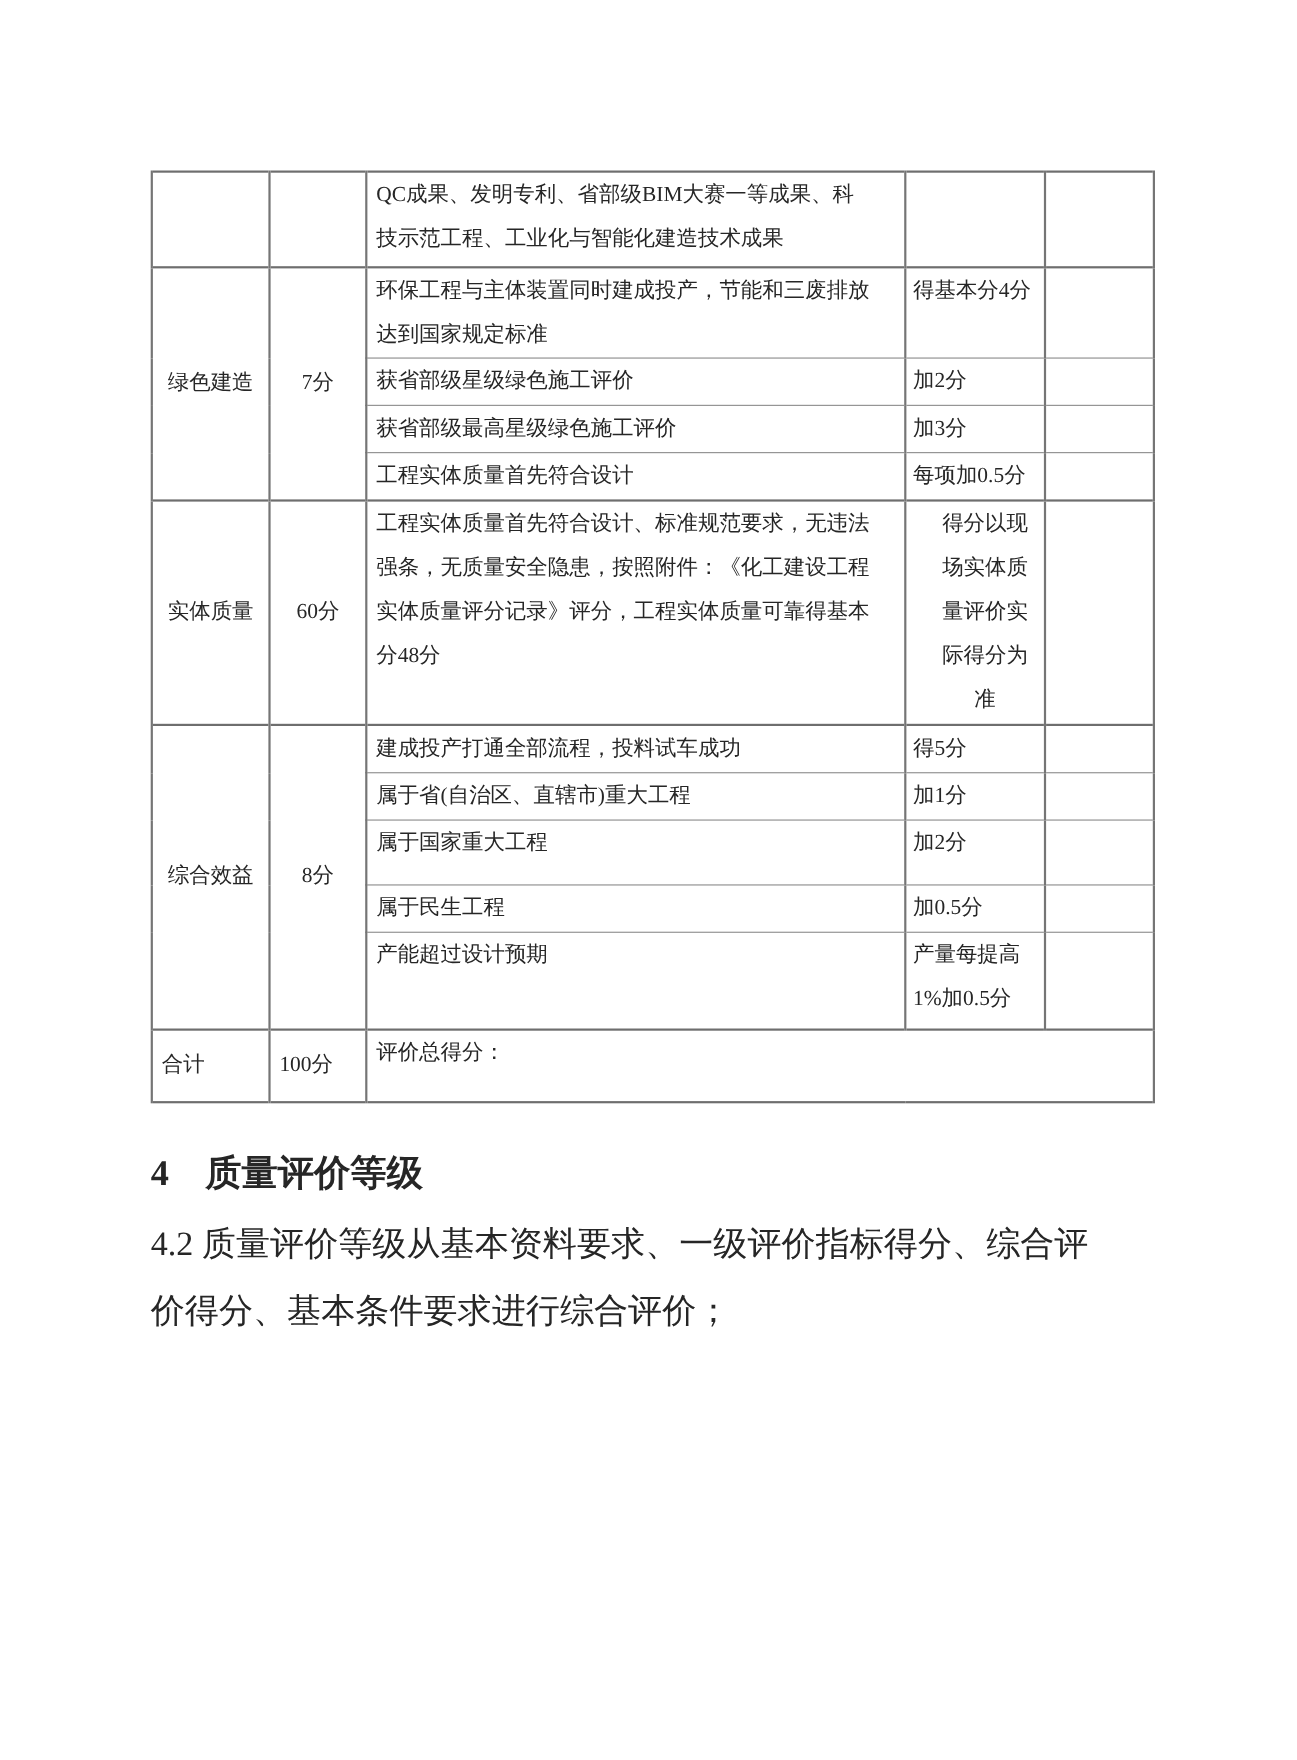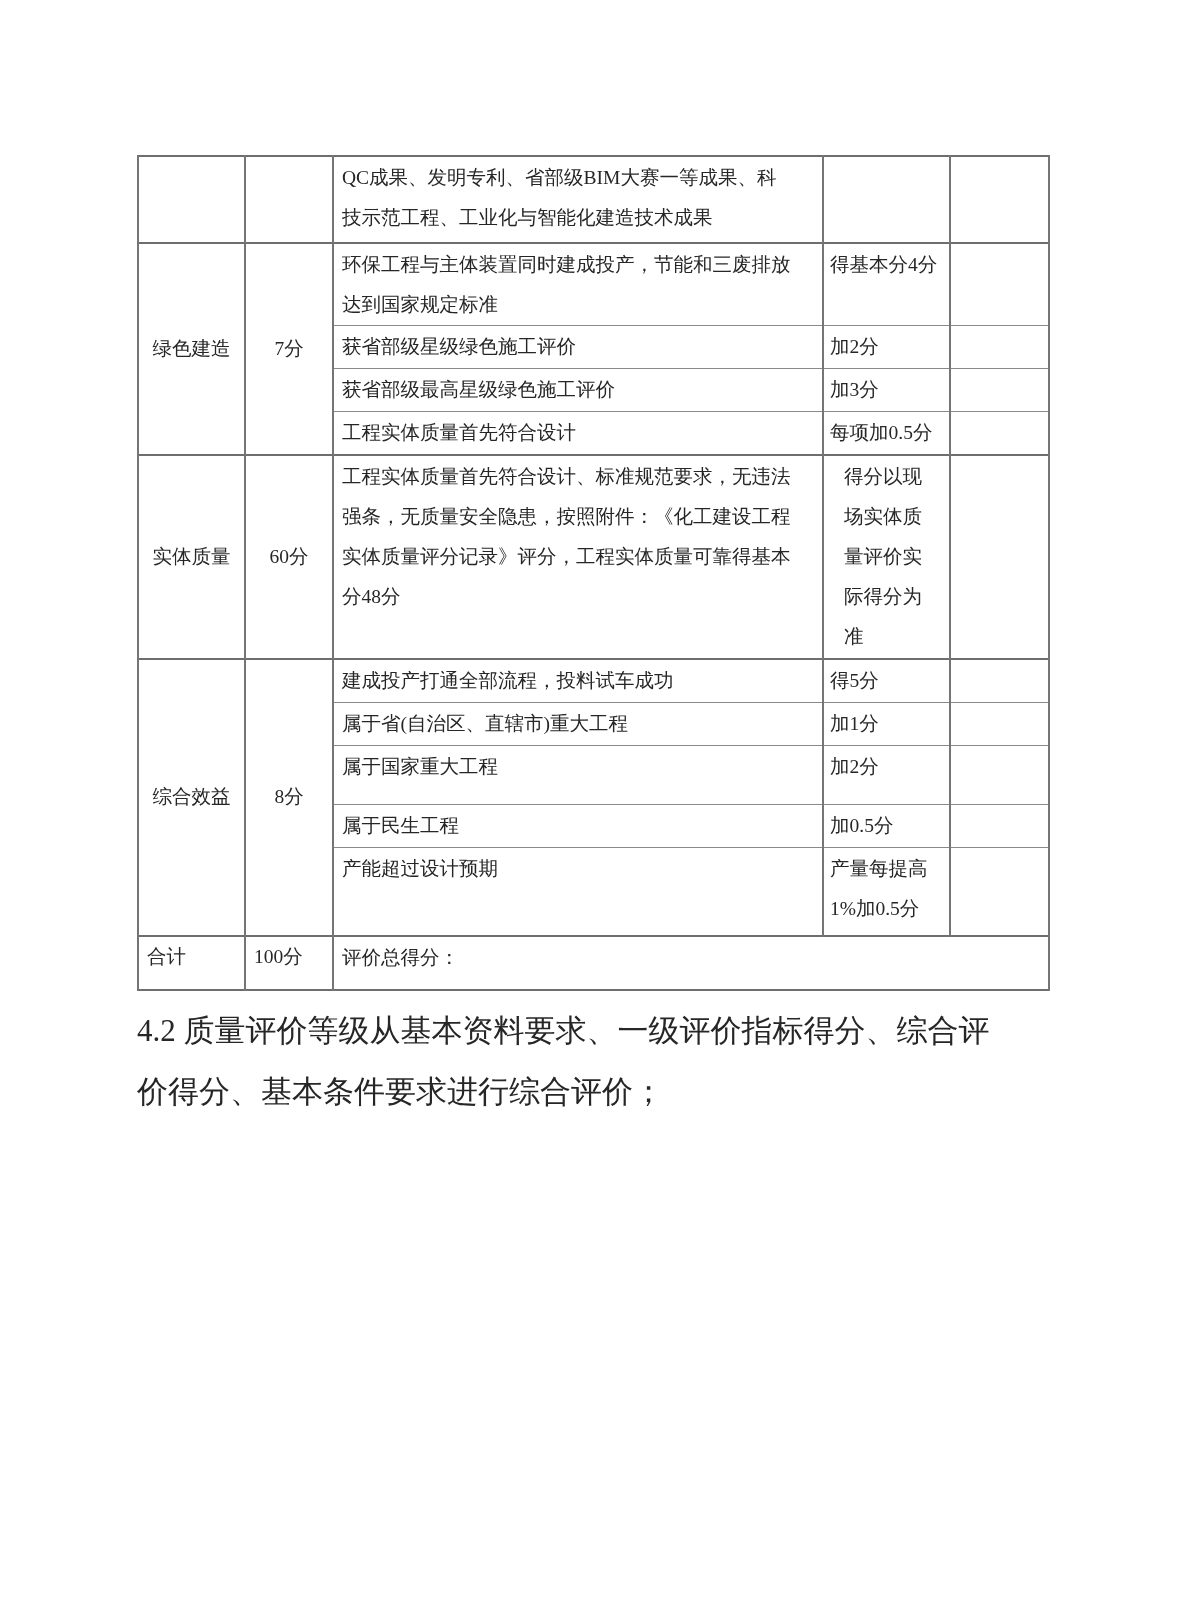--- a/index.html
+++ b/index.html
@@ -29,29 +29,29 @@
   td {
     border-top: 1px solid #8a8a8a;
     border-bottom: 1px solid #8a8a8a;
     border-left: 2px solid #757575;
     border-right: 2px solid #757575;
     vertical-align: top;
     white-space: pre;
     overflow: hidden;
     font-size: 19.5px;
     line-height: 40px;
-    padding: 0;
+    padding: 12px;
   }
   tr.gtop td { border-top: 2px solid #6e6e6e; }
   .cat, .pts { text-align: center; }
   .mid { vertical-align: middle; line-height: 28px; }
   .leftcell { text-align: left; padding-left: 8px; }
   .desc { text-align: left; padding: 1px 4px 0 8px; }
   .score { text-align: left; padding: 1px 2px 1px 6px; }
-  .pad20 { padding-left: 20px; }
+  .pad20 { padding-left: 20px; text-align: center; }
   .heading {
     margin: 40px 0 0 0;
     font-size: 33px;
     font-weight: bold;
     line-height: 48px;
     white-space: pre;
   }
   .para {
     margin: 9px 0 0 0;
     font-size: 31px;
@@ -152,16 +152,17 @@
       </tr>
 
       <tr class="gtop" style="height:54px">
         <td class="cat leftcell">合计</td>
         <td class="pts leftcell">100分</td>
         <td class="desc" colspan="3">评价总得分：</td>
       </tr>
     </tbody>
   </table>
 
+  <h2 class="heading">4　质量评价等级</h2>
   <p class="para">4.2 质量评价等级从基本资料要求、一级评价指标得分、综合评
 价得分、基本条件要求进行综合评价；</p>
 
 </div>
 
 </body></html>

